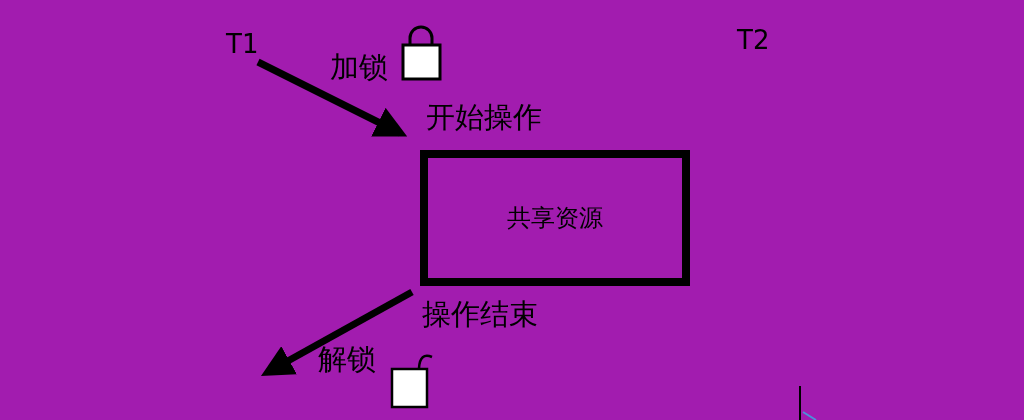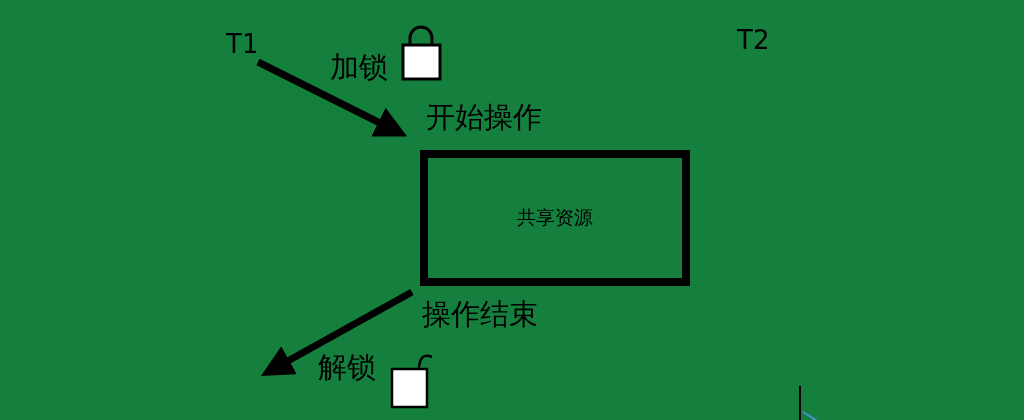--- a/index.html
+++ b/index.html
@@ -4,21 +4,21 @@
 <style>
   html, body {
     margin: 0;
     padding: 0;
     background: #ffffff;
   }
   .canvas {
     position: relative;
     width: 1024px;
     height: 420px;
-    background: #15803d;
+    background: #a21caf;
     overflow: hidden;
     font-family: "DejaVu Sans", "Liberation Sans", sans-serif;
     color: #000000;
   }
   .svg-layer {
     position: absolute;
     top: 0;
     left: 0;
     width: 1024px;
     height: 420px;
@@ -40,21 +40,21 @@
     left: 420px;
     top: 150px;
     width: 254px;
     height: 120px;
     border: 8px solid #000000;
     display: flex;
     align-items: center;
     justify-content: center;
   }
   .shared-box-label {
-    font-size: 19px;
+    font-size: 24px;
     color: #000000;
   }
 </style>
 </head>
 <body>
 
 <div class="canvas">
 
   <svg class="svg-layer" viewBox="0 0 1024 420" xmlns="http://www.w3.org/2000/svg">
     <defs>
@@ -90,19 +90,19 @@
   <div class="label thread-label" style="left: 226px; top: 30px;">T1</div>
 
   <div class="label thread-label" style="left: 737px; top: 26px;">T2</div>
 
   <div class="label action-label" style="left: 330px; top: 52px;">加锁</div>
 
   <div class="label action-label" style="left: 422px; top: 299px;">操作结束</div>
 
   <div class="label action-label" style="left: 426px; top: 102px;">开始操作</div>
 
-  <div class="label action-label" style="left: 318px; top: 352px;">解锁</div>
+  <div class="label action-label" style="left: 318px; top: 344px;">解锁</div>
 
   <div class="shared-box">
     <span class="shared-box-label">共享资源</span>
   </div>
 
 </div>
 
 </body></html>

